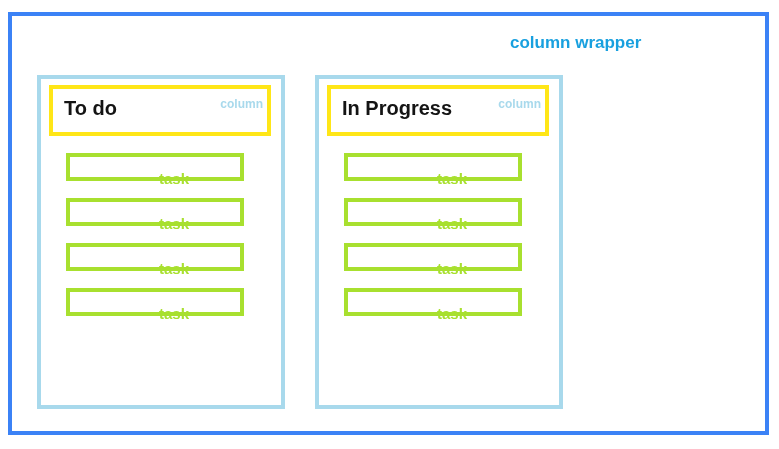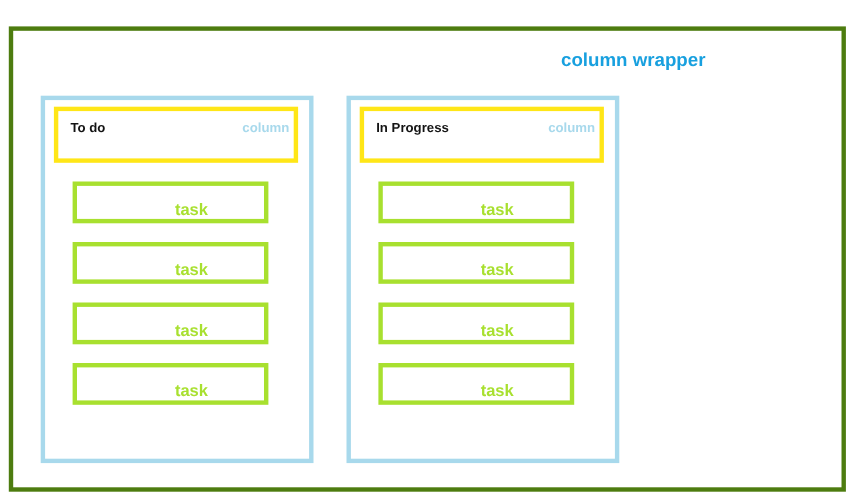--- a/index.html
+++ b/index.html
@@ -7,23 +7,23 @@
     width: 779px; height: 449px;
     background: #ffffff;
     font-family: "Liberation Sans", sans-serif;
     font-weight: 700;
     overflow: hidden;
   }
   body { position: relative; }
 
   .wrapper {
     position: absolute;
-    left: 8px; top: 24px;
+    left: 8px; top: 12px;
     width: 761px; height: 423px;
-    border: 4px solid #4d7c0f;
+    border: 4px solid #3b82f6;
     background: #ffffff;
   }
 
   .wrapper-label {
     position: absolute;
     left: 498px; top: 17px;
     font-size: 17px;
     color: #18a0df;
     white-space: nowrap;
   }
@@ -42,36 +42,36 @@
     margin: 6px 10px 0 8px;
     height: 51px;
     border: 4px solid #ffe617;
     display: flex;
     justify-content: space-between;
     align-items: flex-start;
     padding: 8px 4px 0 11px;
     background: #ffffff;
   }
   .column-title {
-    font-size: 12px;
+    font-size: 20px;
     color: #141414;
     white-space: nowrap;
   }
   .column-tag {
     font-size: 12px;
     color: #a8d9ec;
     white-space: nowrap;
   }
 
   .task {
     margin: 17px 12px 0 25px;
-    width: 178px; height: 38px;
+    width: 178px; height: 28px;
     border: 4px solid #a8e02f;
     display: flex;
-    align-items: flex-end;
+    align-items: flex-start;
     justify-content: center;
     padding: 13px 0 0 38px;
     background: #ffffff;
   }
   .task-label {
     font-size: 15px;
     color: #a8e02f;
     white-space: nowrap;
   }
 </style>

